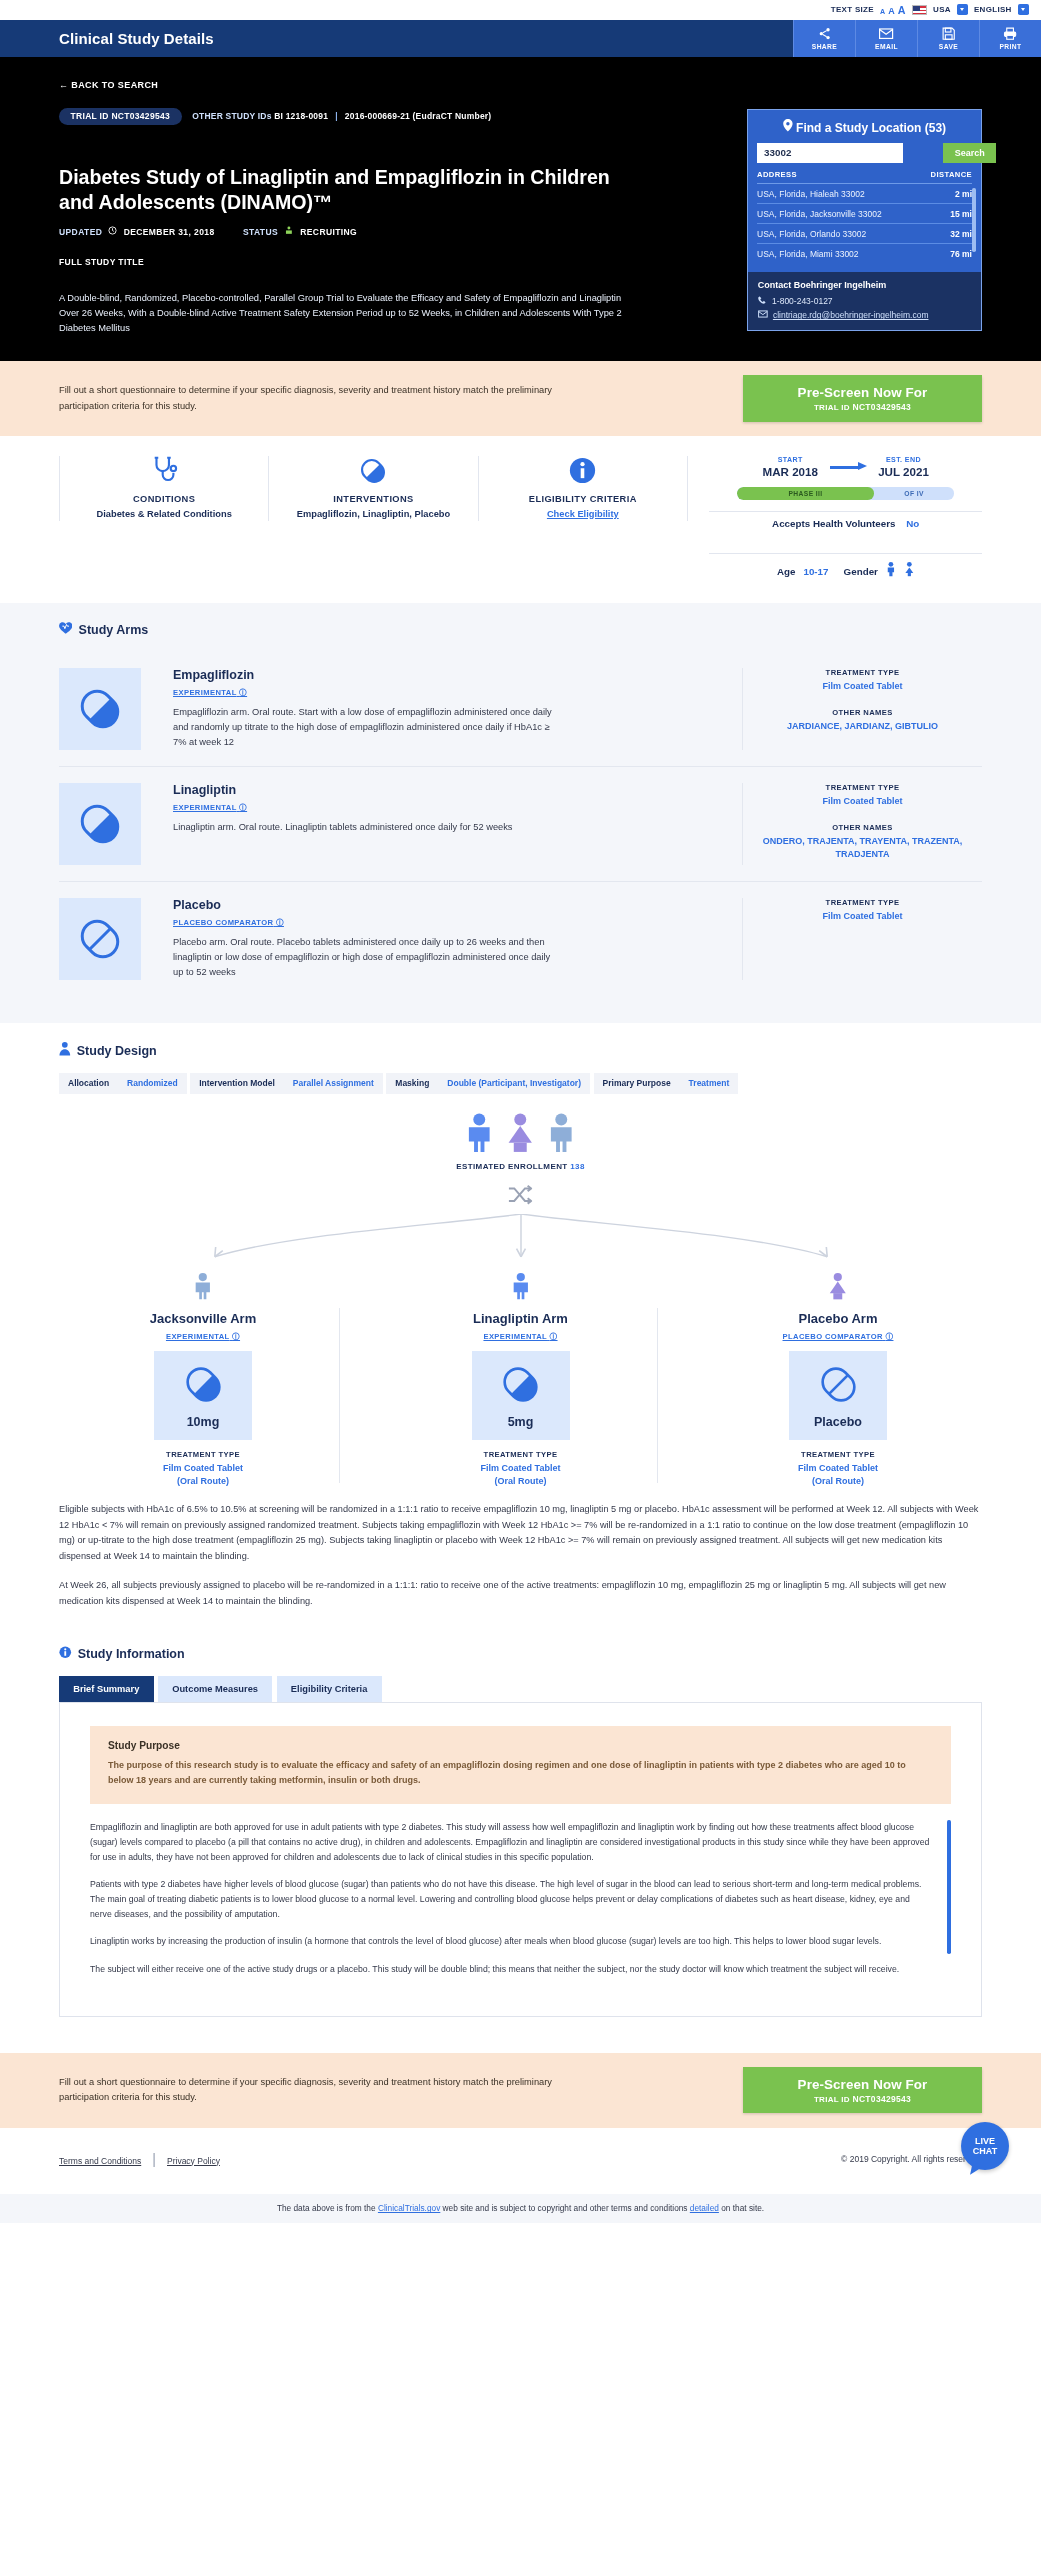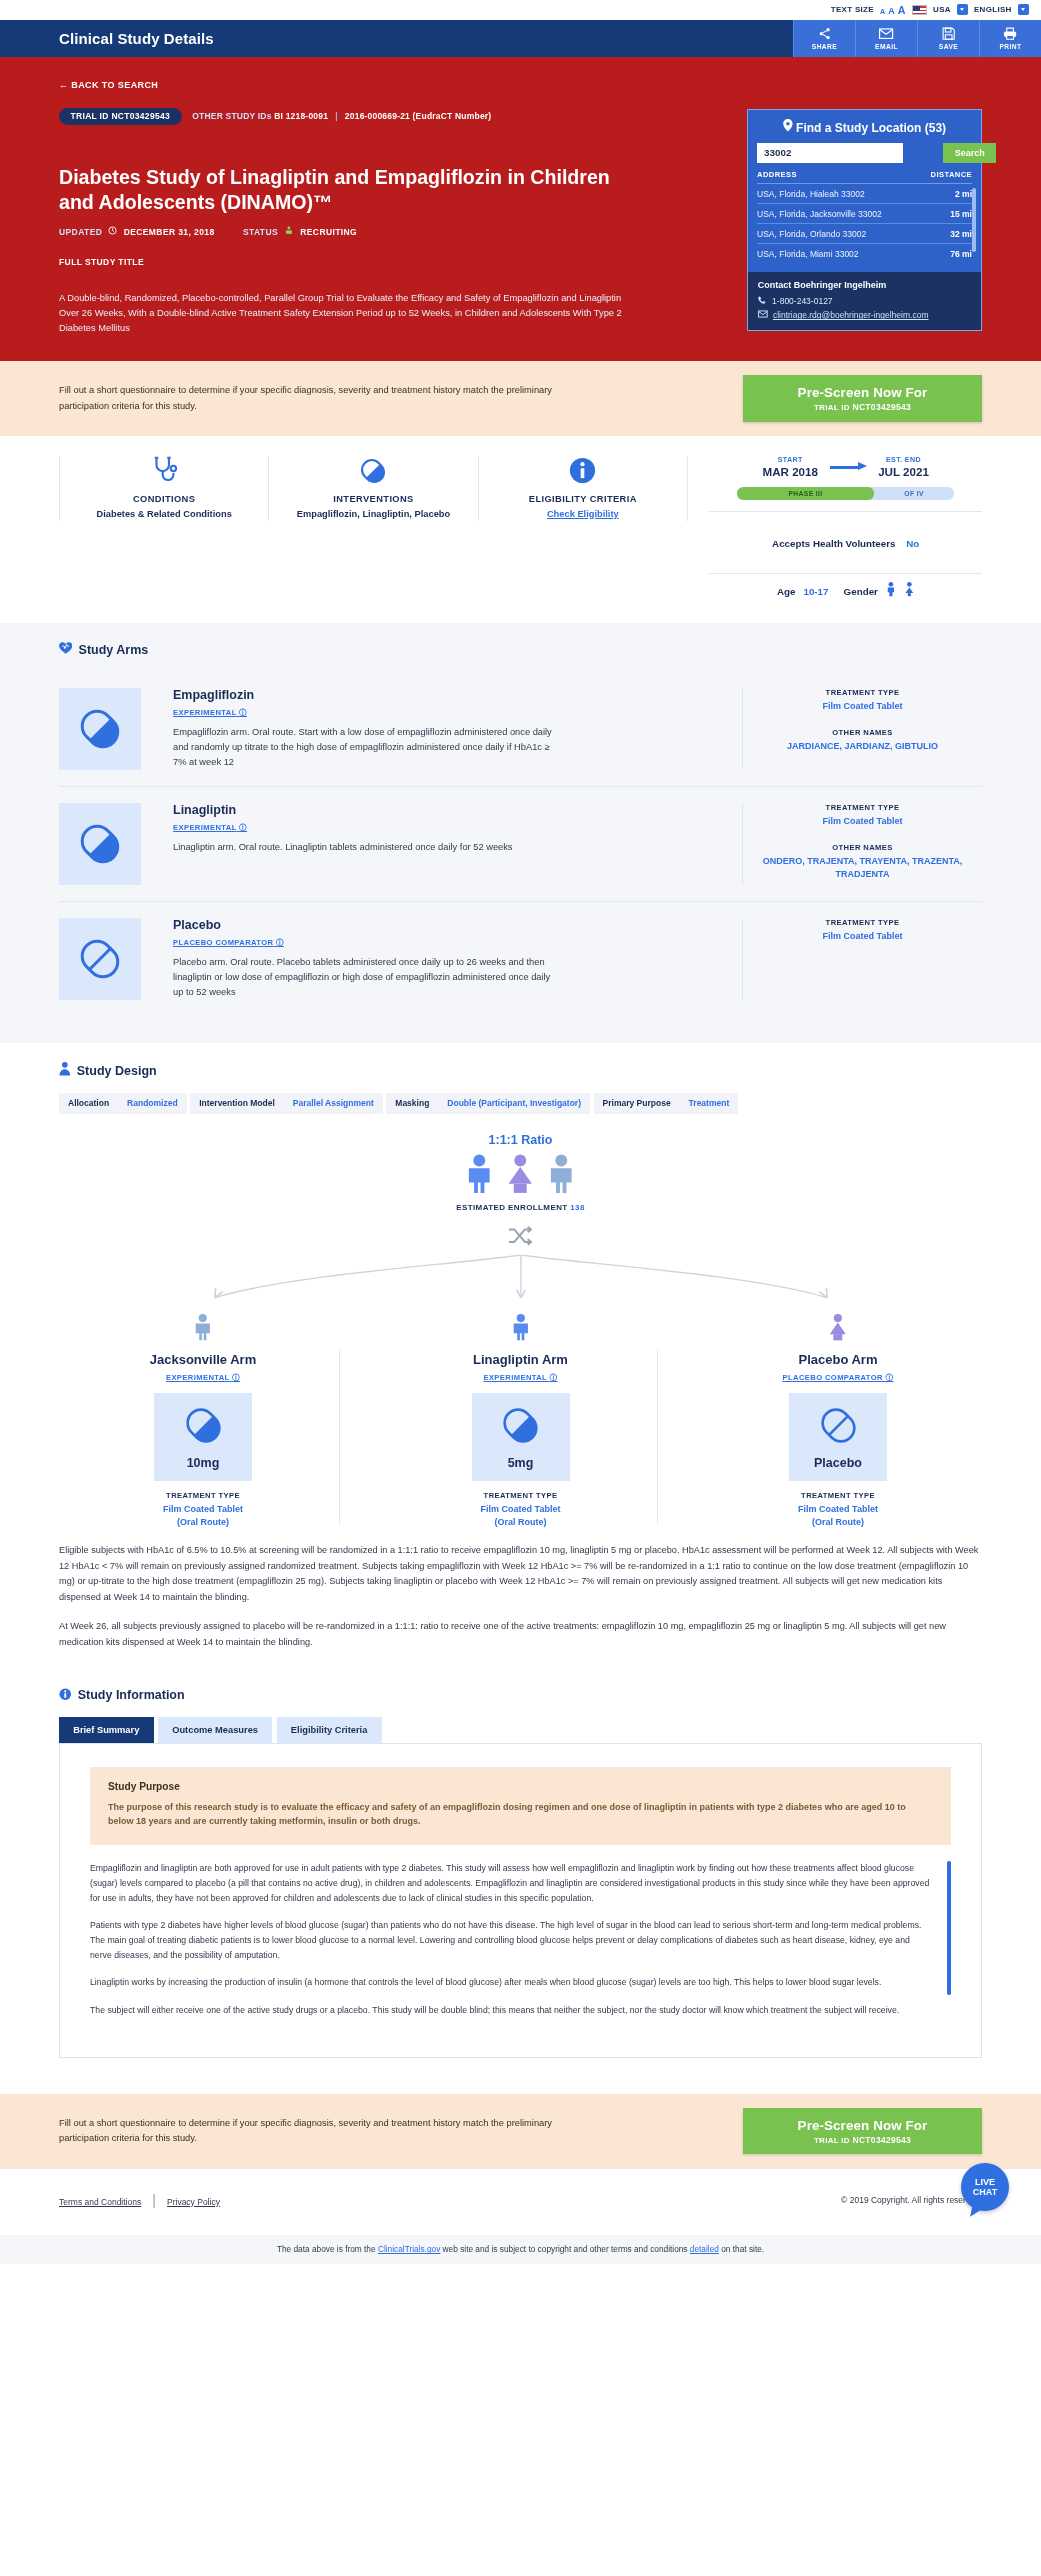--- a/index.html
+++ b/index.html
@@ -52,21 +52,21 @@
   .action-group { display:flex; height:37px; }
   .action-btn {
     width: 62px; background: #3a6fd8; display:flex; flex-direction:column;
     align-items:center; justify-content:center; gap:2.7px;
     border-left: 0.9px solid #5d8ae4; color:#fff;
   }
   .action-btn .lbl { font-size: 6.7px; font-weight:bold; letter-spacing:0.4px; }
   .action-btn svg { display:block; }
 
   
-  .hero { background: #b91c1c; padding: 18px 59px 25px 59px; position: relative; }
+  .hero { background: #000000; padding: 18px 59px 25px 59px; position: relative; }
   .back-link { color:#fff; font-size:9px; font-weight:bold; letter-spacing:0.4px; display:inline-block; margin-bottom:18px;}
   .idrow { display:flex; align-items:center; gap:10.7px; margin-bottom:12.5px; flex-wrap:wrap; }
   .trialpill {
     background:#1b3263; color:#fff; border-radius:10.7px; padding:3.6px 11.6px;
     font-size:8.5px; font-weight:bold; letter-spacing:0.3px;
   }
   .trialpill .v { color:#fff; }
   .otherids { font-size:8.5px; color:#cfe0fb; font-weight:bold; letter-spacing:0.2px; }
   .otherids b { color:#ffffff; }
   .otherids .sep { color:#8fb4ef; margin:0 4.5px; }
@@ -133,21 +133,21 @@
   .tc-col .v { font-size:11.6px; font-weight:bold; color:#1a2c56; margin-top:1.8px; }
   .arrow-r { width:37px; height:9px; position:relative; }
   .arrow-r::before { content:""; position:absolute; left:0; top:3.6px; width:28.5px; height:2.7px; background:#2f6fe0;}
   .arrow-r::after { content:""; position:absolute; right:0; top:0; border-top:4.5px solid transparent;
     border-bottom:4.5px solid transparent; border-left:9.8px solid #2f6fe0;}
   .phasebar { display:flex; margin:9px auto 0; width:217px; height:12.5px; border-radius:6.2px; overflow:hidden; background:#cfe0fb;}
   .phasebar .fill { flex:0 0 63%; background:#7ac24f; border-radius:6.2px; display:flex; align-items:center; justify-content:center;
     font-size:6.7px; font-weight:bold; color:#2a5a1f; letter-spacing:0.4px;}
   .phasebar .rest { flex:1; display:flex; align-items:center; justify-content:center; font-size:6.7px; font-weight:bold;
     color:#3c6ab5; letter-spacing:0.4px;}
-  .volrow { border-top:0.9px solid #e2e6ef; margin-top:11.6px; padding-top:26px; display:flex; justify-content:center; gap:10.7px; align-items:center;}
+  .volrow { border-top:0.9px solid #e2e6ef; margin-top:11.6px; padding-top:6px; display:flex; justify-content:center; gap:10.7px; align-items:center;}
   .volrow .k { font-size:9.8px; font-weight:bold; color:#1a2c56; }
   .volrow .v { font-size:9.8px; font-weight:bold; color:#2f6fe0; }
   .agerow { border-top:0.9px solid #e2e6ef; margin-top:24px; padding-top:8px; display:flex; justify-content:center; gap:8px; align-items:center;}
   .agerow .k { font-size:9.8px; font-weight:bold; color:#1a2c56; }
   .agerow .v { font-size:9.8px; font-weight:bold; color:#2f6fe0; }
 
   
   .sect-gray { background:#f4f6fa; padding:19.6px 59px 27px; }
   .sect-white { background:#fff; padding:19.6px 59px 23px; }
   .sect-title { display:flex; align-items:center; gap:6.2px; font-size:12.5px; font-weight:bold; color:#1a2c56; margin-bottom:14.2px; }
@@ -590,21 +590,20 @@
       <span class="tagpair">
         <span class="tag-k">Masking</span>
         <span class="tag-v">Double (Participant, Investigator)</span>
       </span>
       <span class="tagpair">
         <span class="tag-k">Primary Purpose</span>
         <span class="tag-v">Treatment</span>
       </span>
     </div>
 
-    <div class="ratio-t">1:1:1 Ratio</div>
 
     <div class="people3">
       <span>
         <svg width="28.5" height="39" viewBox="0 0 22 30" fill="#5a8bf0">
             <circle cx="11" cy="5" r="4.6"></circle>
             <path d="M3 11h16v11h-4v8h-3v-8h-2v8H7v-8H3z"></path>
           </svg>
       </span>
       <span>
         <svg width="28.5" height="39" viewBox="0 0 22 30" fill="#9a8ce0">

